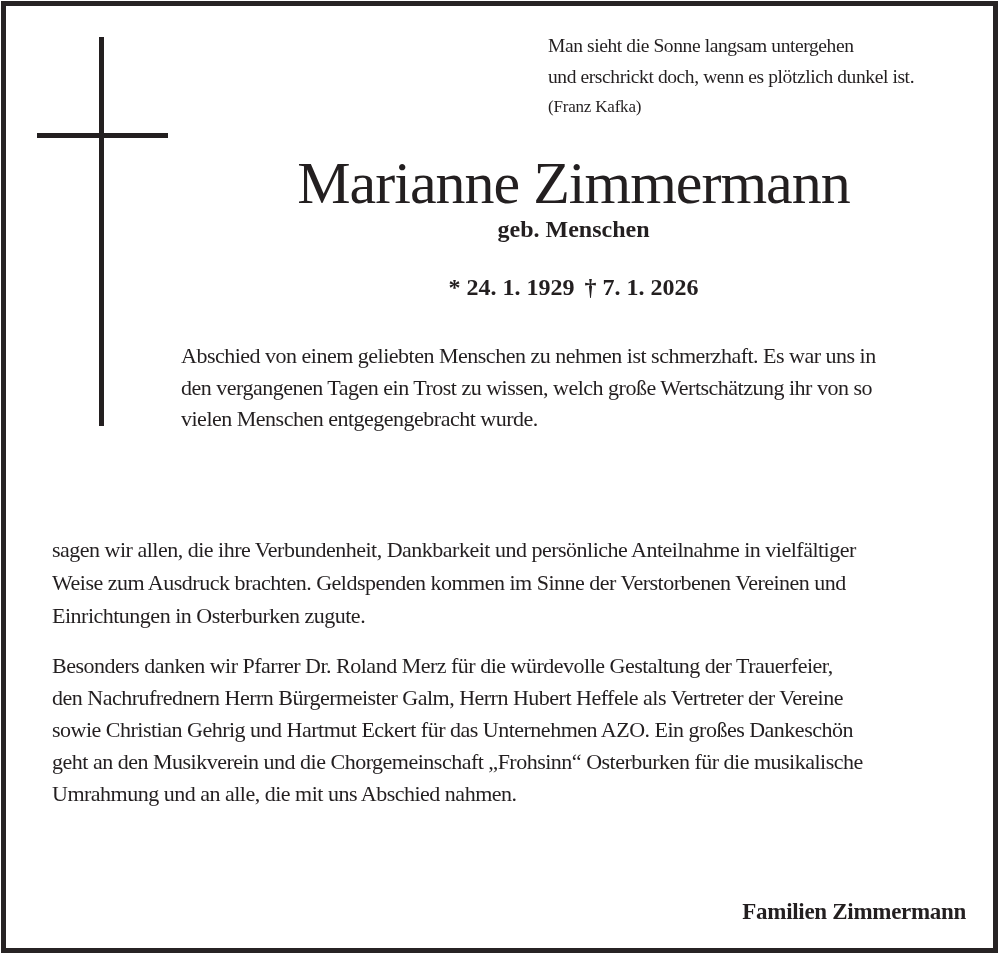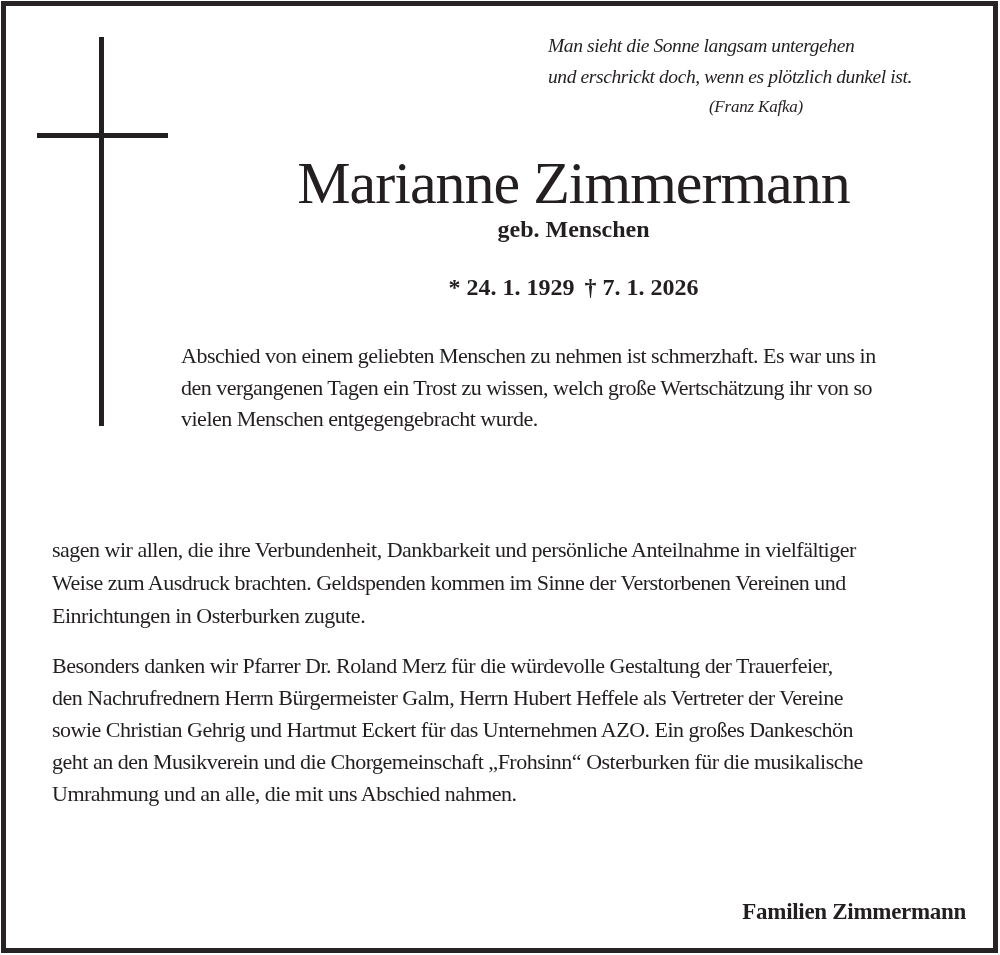--- a/index.html
+++ b/index.html
@@ -27,25 +27,25 @@
     position:absolute;left:99px;top:37px;width:5px;height:389px;
     background:var(--ink);
   }
   .cross-h{
     position:absolute;left:37px;top:133px;width:131px;height:5px;
     background:var(--ink);
   }
   
   .quote{
     position:absolute;left:548px;top:30px;width:416px;
-    font-style:italic;font-size:19.5px;line-height:31px;
+    font-size:19.5px;line-height:31px;
     letter-spacing:-0.4px;text-align:left;
   }
   .quote .attr{
-    font-size:17px;line-height:26px;text-align:center;margin-top:2px;
+    font-size:17px;line-height:26px;text-align:left;margin-top:2px;
     letter-spacing:-0.2px;
   }
   
   .headline{
     position:absolute;left:182px;width:783px;text-align:center;
   }
   .name{
     top:152px;
     font-size:60px;line-height:62px;font-weight:normal;
     letter-spacing:-1px;white-space:nowrap;

